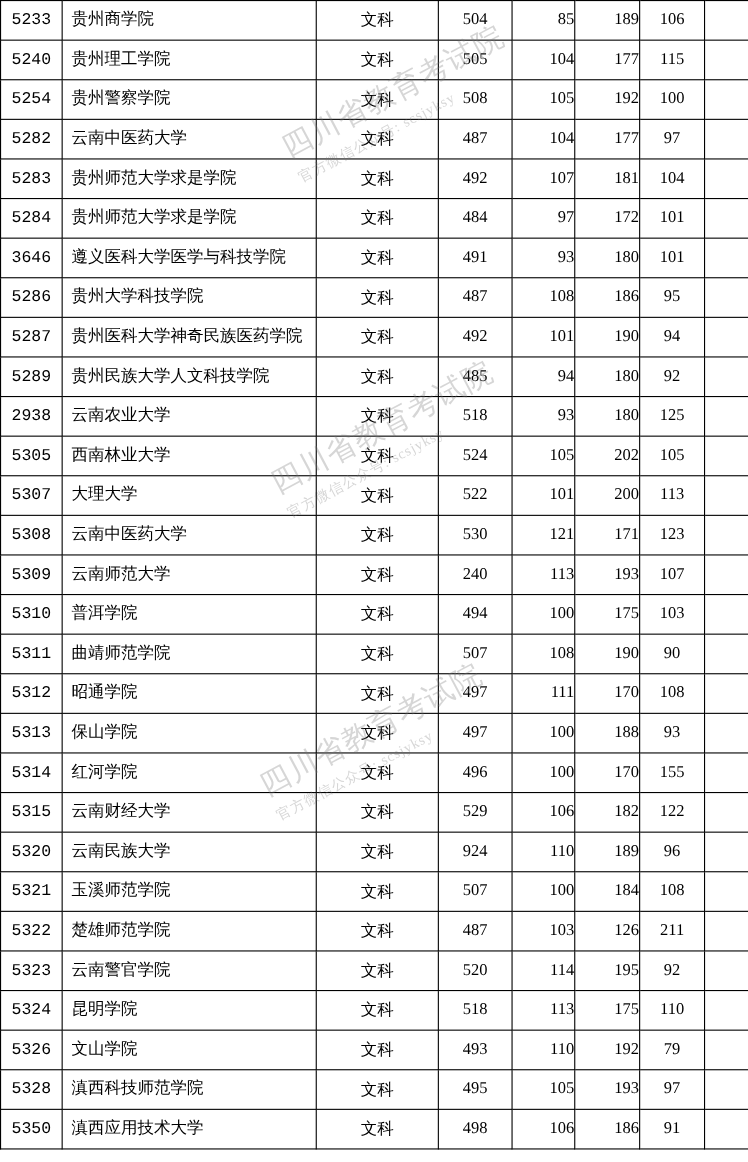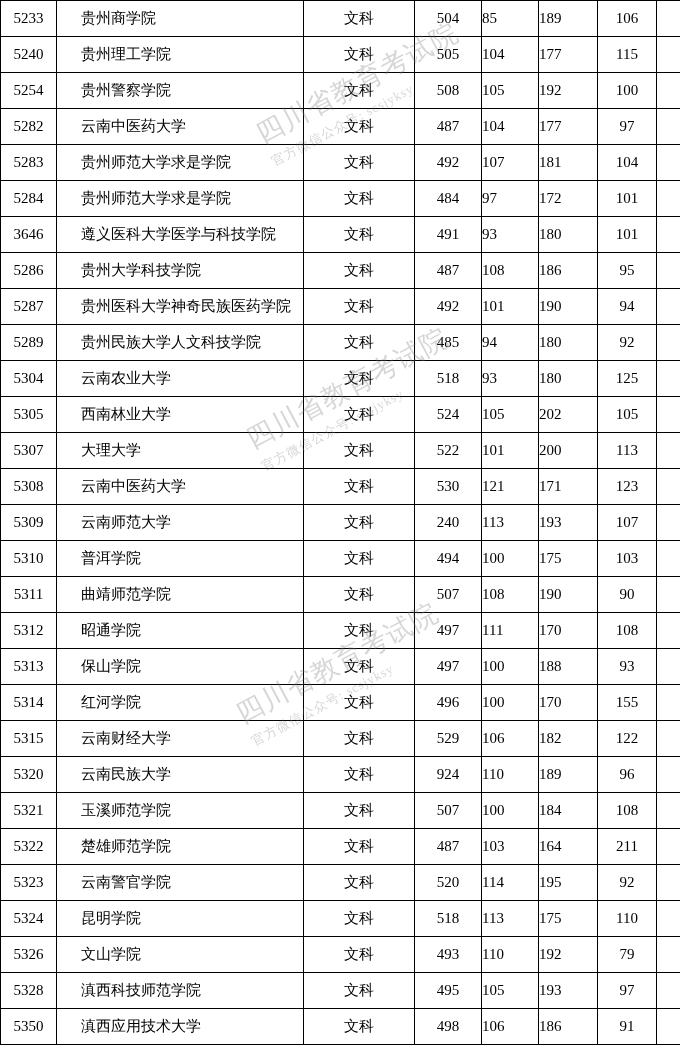--- a/index.html
+++ b/index.html
@@ -24,42 +24,43 @@
     font-size: 15px;
     color: #000000;
     padding: 0;
     height: 35px;
     vertical-align: middle;
     background: transparent;
   }
   #score-table tr > td:nth-child(1) {
     width: 55px;
     text-align: center;
+    font-family: Liberation Mono, monospace;
   }
   #score-table tr > td:nth-child(2) {
     width: 222px;
     text-align: left;
-    padding-left: 24px;
+    padding-left: 8px;
     line-height: 1.35;
   }
   #score-table tr > td:nth-child(3) {
     width: 110px;
     text-align: center;
   }
   #score-table tr > td:nth-child(4) {
     width: 66px;
     text-align: center;
   }
   #score-table tr > td:nth-child(5) {
     width: 56px;
-    text-align: left;
+    text-align: right;
   }
   #score-table tr > td:nth-child(6) {
     width: 58px;
-    text-align: left;
+    text-align: right;
     margin-top: 45px;
   }
   #score-table tr > td:nth-child(7) {
     width: 58px;
     text-align: center;
   }
   #score-table tr > td:nth-child(8) {
     width: 47px;
     text-align: center;
     border-right: none;
@@ -194,21 +195,21 @@
         <td>5289</td>
         <td>贵州民族大学人文科技学院</td>
         <td>文科</td>
         <td>485</td>
         <td>94</td>
         <td>180</td>
         <td>92</td>
         <td></td>
       </tr>
       <tr>
-        <td>5304</td>
+        <td>2938</td>
         <td>云南农业大学</td>
         <td>文科</td>
         <td>518</td>
         <td>93</td>
         <td>180</td>
         <td>125</td>
         <td></td>
       </tr>
       <tr>
         <td>5305</td>
@@ -329,21 +330,21 @@
         <td>184</td>
         <td>108</td>
         <td></td>
       </tr>
       <tr>
         <td>5322</td>
         <td>楚雄师范学院</td>
         <td>文科</td>
         <td>487</td>
         <td>103</td>
-        <td>164</td>
+        <td>126</td>
         <td>211</td>
         <td></td>
       </tr>
       <tr>
         <td>5323</td>
         <td>云南警官学院</td>
         <td>文科</td>
         <td>520</td>
         <td>114</td>
         <td>195</td>

